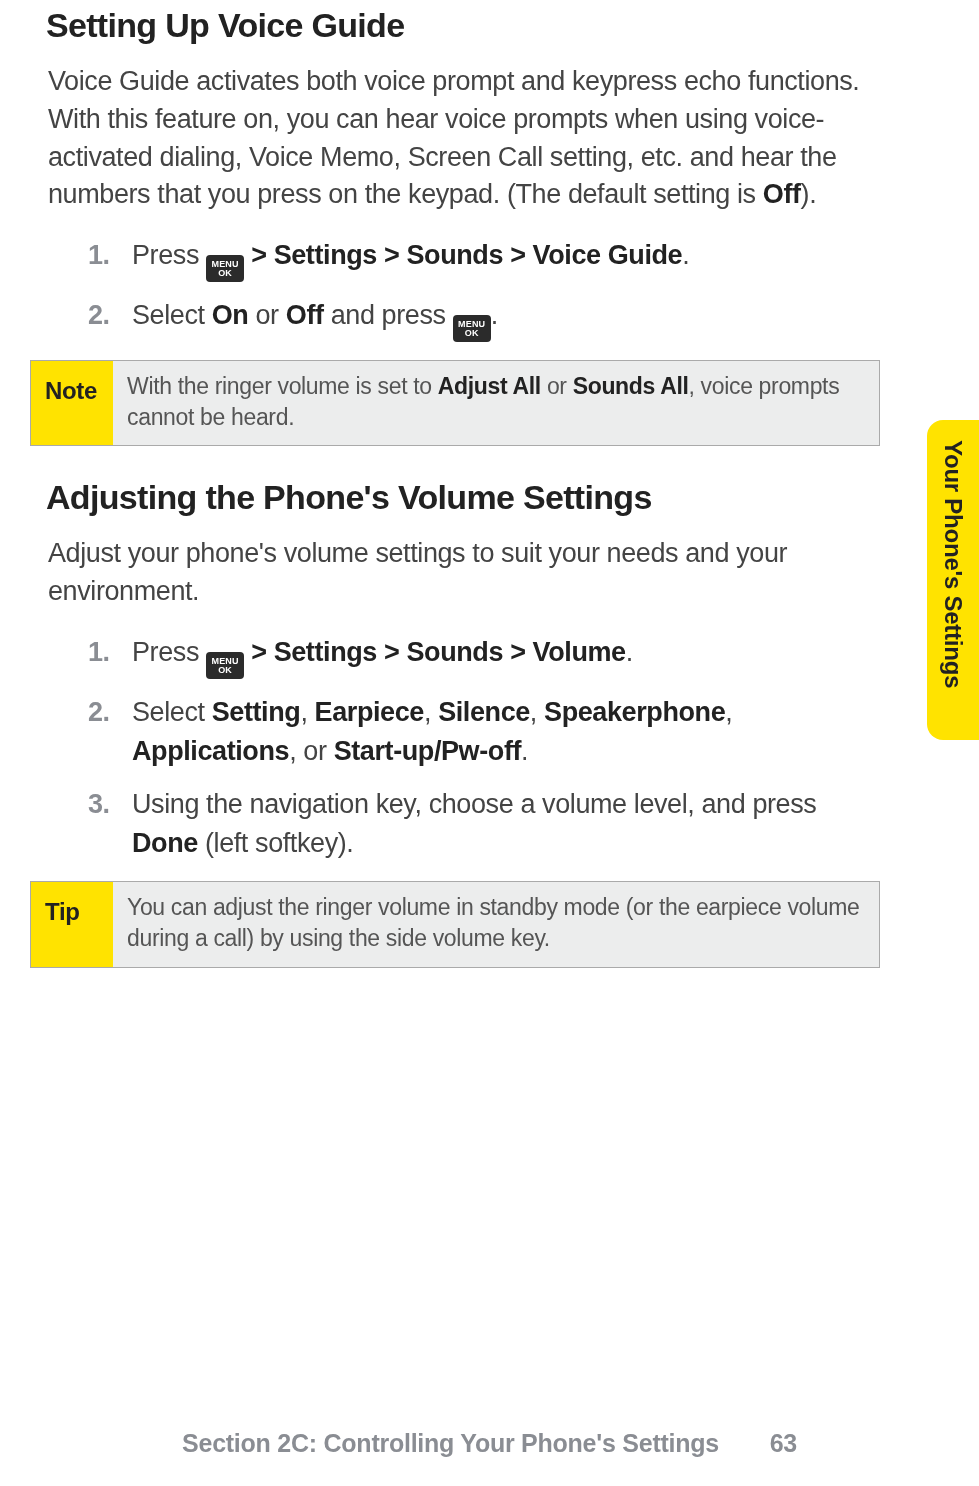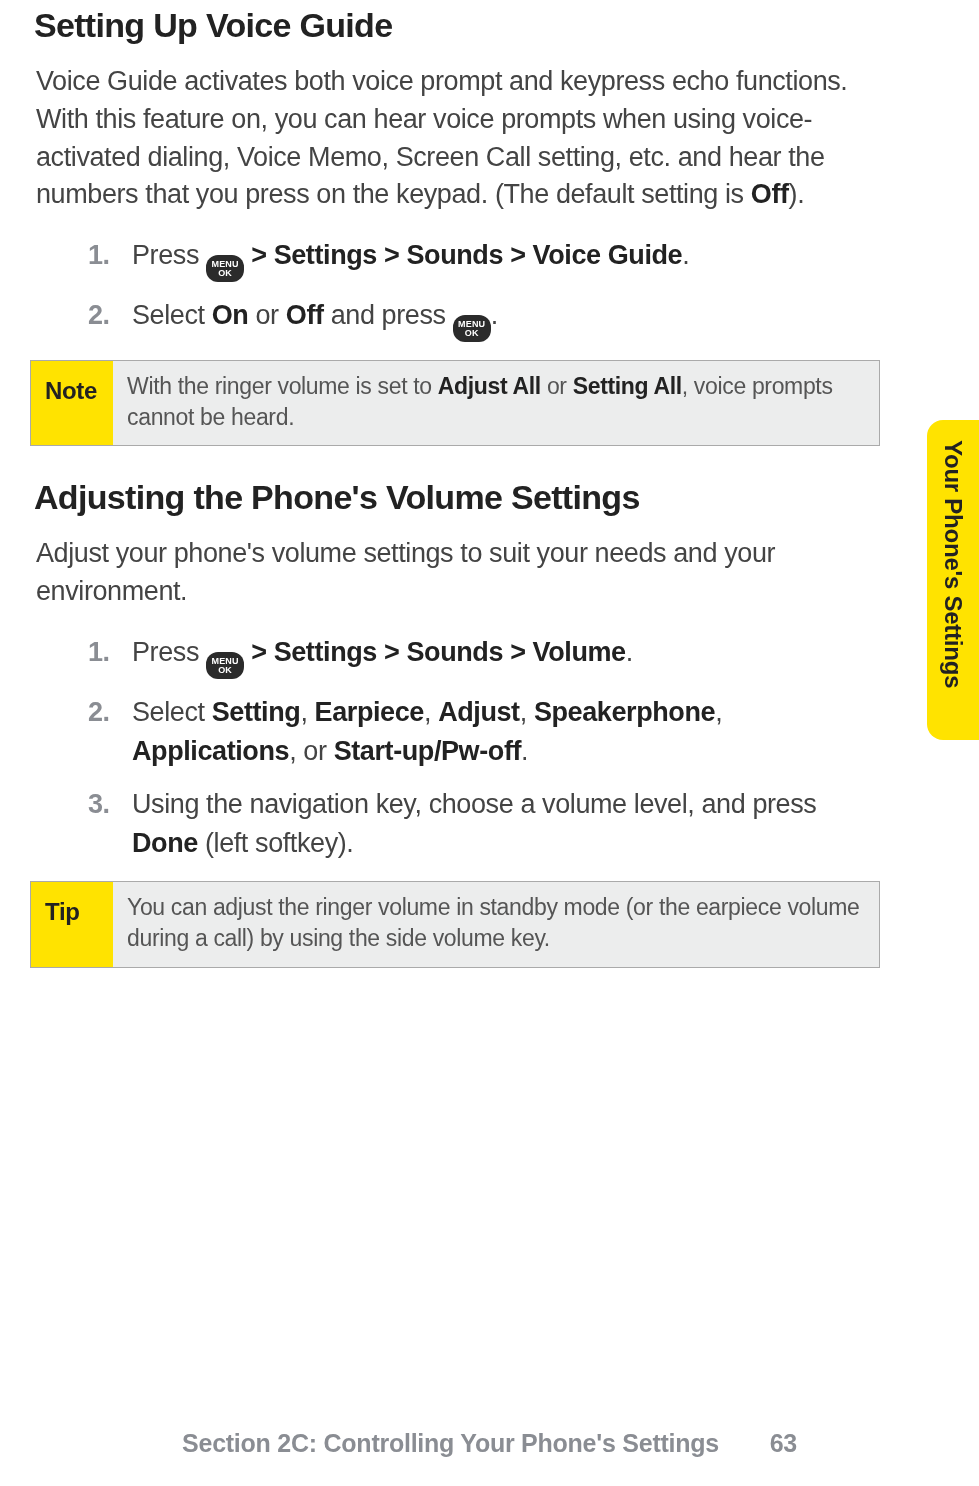--- a/index.html
+++ b/index.html
@@ -15,28 +15,28 @@
   }
   .page {
     padding: 0 60px 0 30px;
     box-sizing: border-box;
     width: 940px; 
   }
   h2.section-heading {
     font-size: 34px;
     font-weight: 700;
     color: #222;
-    margin: 6px 0 18px 4px;
+    margin: 6px 0 18px 16px;
     letter-spacing: -0.02em;
   }
   p.body {
     font-size: 27px;
     line-height: 1.4;
     color: #444;
-    margin: 0 0 22px 6px;
+    margin: 0 0 22px 18px;
     letter-spacing: -0.015em;
   }
   ol.steps {
     list-style: none;
     padding: 0 0 0 58px;
     margin: 0 0 18px 0;
     counter-reset: step;
   }
   ol.steps > li {
     position: relative;
@@ -56,21 +56,21 @@
     font-size: 27px;
   }
   b { font-weight: 700; color: #222; }
   .key {
     display: inline-flex;
     flex-direction: column;
     align-items: center;
     justify-content: center;
     background: #2b2b2b;
     color: #fff;
-    border-radius: 12px;
+    border-radius: 4px;
     width: 38px;
     height: 26px;
     font-size: 9px;
     font-weight: 700;
     line-height: 1;
     vertical-align: -3px;
     padding: 1px 0 0 0;
     letter-spacing: 0.02em;
   }
   .key span { display:block; }
@@ -160,39 +160,39 @@
       <span>Select </span><b>On</b><span> or </span><b>Off</b><span> and press </span><span class="key">
           <span>MENU</span>
           <span>OK</span>
         </span><span>.</span>
     </li>
   </ol>
 
   <div class="callout">
     <div class="label">Note</div>
     <div class="text">
-      <span>With the ringer volume is set to </span><b>Adjust All</b><span> or </span><b>Setting All</b><span>, voice prompts cannot be heard.</span>
+      <span>With the ringer volume is set to </span><b>Adjust All</b><span> or </span><b>Sounds All</b><span>, voice prompts cannot be heard.</span>
     </div>
   </div>
 
   <h2 class="section-heading">Adjusting the Phone's Volume Settings</h2>
 
   <p class="body">Adjust your phone's volume settings to suit your needs and your environment.</p>
 
   <ol class="steps">
     <li>
       <span class="num">1.</span>
       <span>Press </span><span class="key">
           <span>MENU</span>
           <span>OK</span>
         </span><b> &gt; Settings &gt; Sounds &gt; Volume</b><span>.</span>
     </li>
     <li>
       <span class="num">2.</span>
-      <span>Select </span><b>Setting</b><span>, </span><b>Earpiece</b><span>, </span><b>Adjust</b><span>, </span><b>Speakerphone</b><span>, </span><b>Applications</b><span>, or </span><b>Start-up/Pw-off</b><span>.</span>
+      <span>Select </span><b>Setting</b><span>, </span><b>Earpiece</b><span>, </span><b>Silence</b><span>, </span><b>Speakerphone</b><span>, </span><b>Applications</b><span>, or </span><b>Start-up/Pw-off</b><span>.</span>
     </li>
     <li>
       <span class="num">3.</span>
       <span>Using the navigation key, choose a volume level, and press </span><b>Done</b><span> (left softkey).</span>
     </li>
   </ol>
 
   <div class="callout">
     <div class="label">Tip</div>
     <div class="text">You can adjust the ringer volume in standby mode (or the earpiece volume during a call) by using the side volume key.</div>

